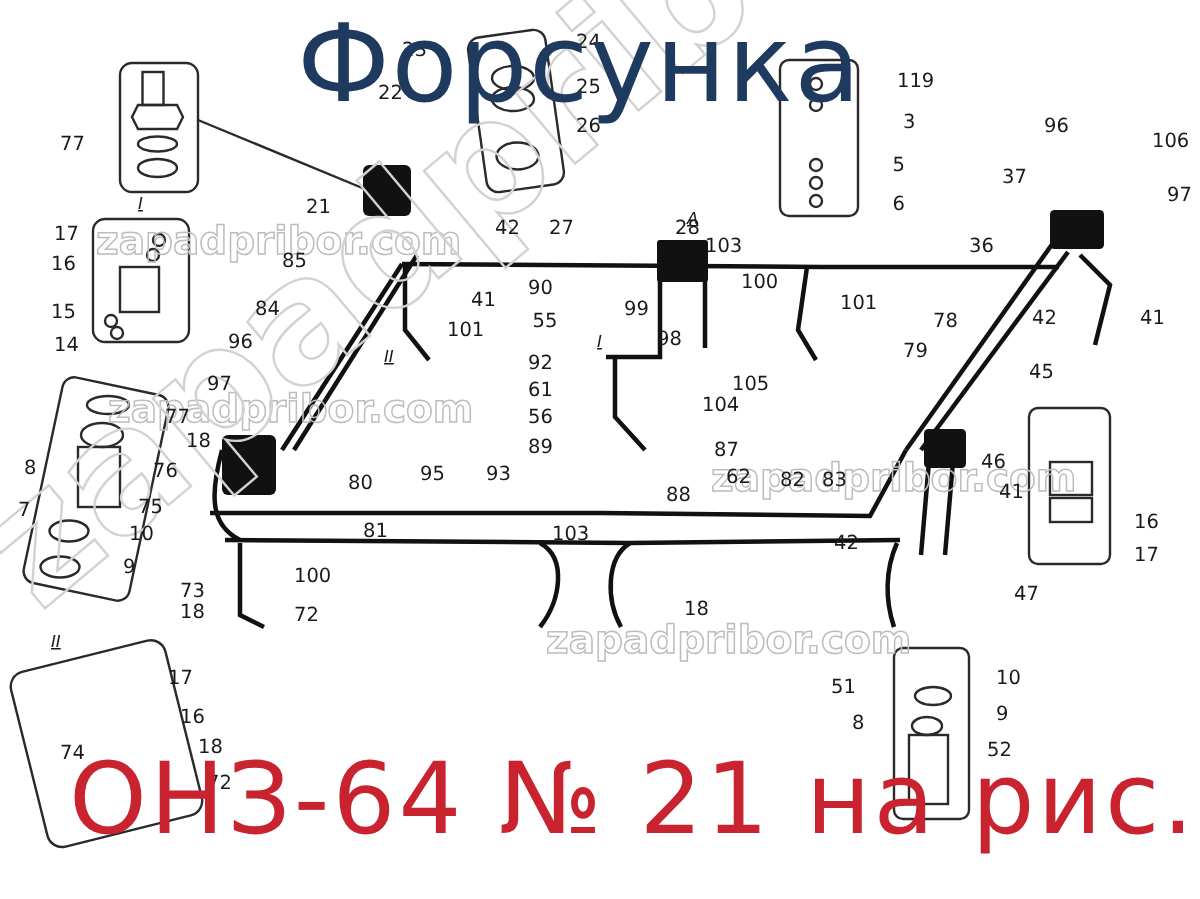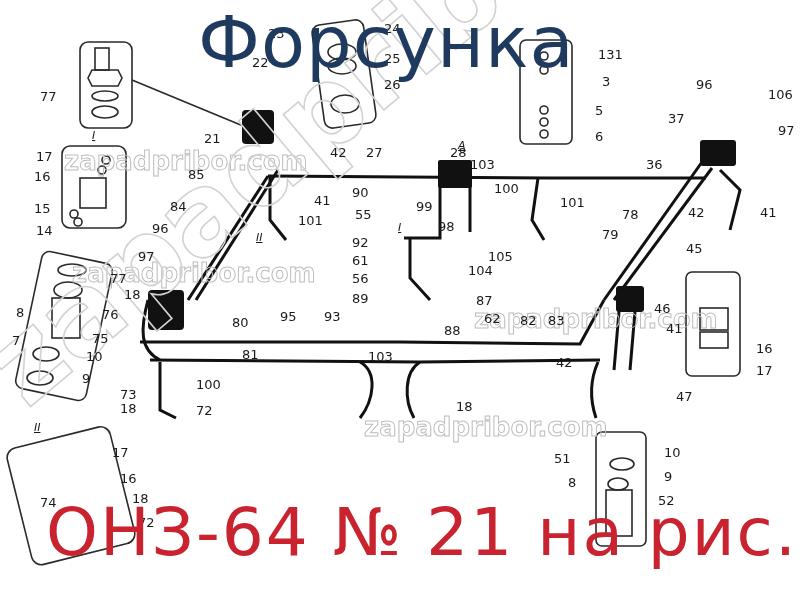--- a/index.html
+++ b/index.html
@@ -121,21 +121,21 @@
   <div class="watermark wm-small" style="left:364px;top:412px;">zapadpribor.com</div>
   <div class="watermark wm-big" style="left:-40px;top:330px;transform:rotate(-40deg);transform-origin:left top;">zapadpribor.com</div>
 
   <div id="callouts">
       <div class="lbl" style="left: 40px; top: 90px;">77</div>
       <div class="lbl" style="left: 268px; top: 27px;">23</div>
       <div class="lbl" style="left: 252px; top: 56px;">22</div>
       <div class="lbl" style="left: 384px; top: 22px;">24</div>
       <div class="lbl" style="left: 384px; top: 52px;">25</div>
       <div class="lbl" style="left: 384px; top: 78px;">26</div>
-      <div class="lbl" style="left: 598px; top: 48px;">131</div>
+      <div class="lbl" style="left: 598px; top: 48px;">119</div>
       <div class="lbl" style="left: 602px; top: 75px;">3</div>
       <div class="lbl" style="left: 595px; top: 104px;">5</div>
       <div class="lbl" style="left: 595px; top: 130px;">6</div>
       <div class="lbl" style="left: 696px; top: 78px;">96</div>
       <div class="lbl" style="left: 768px; top: 88px;">106</div>
       <div class="lbl" style="left: 668px; top: 112px;">37</div>
       <div class="lbl" style="left: 778px; top: 124px;">97</div>
       <div class="lbl" style="left: 646px; top: 158px;">36</div>
       <div class="lbl" style="left: 204px; top: 132px;">21</div>
       <div class="lbl" style="left: 36px; top: 150px;">17</div>

